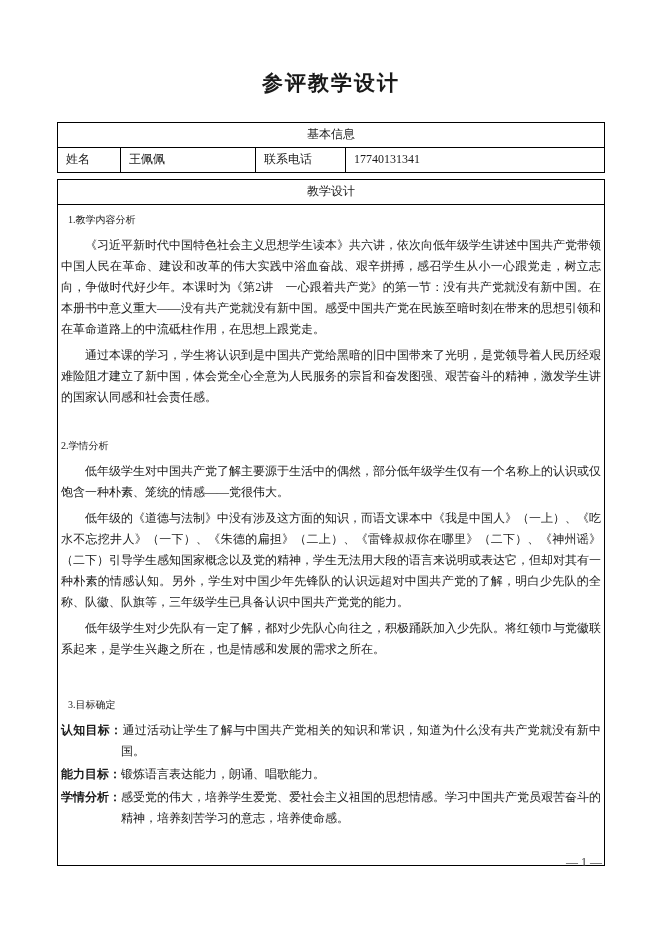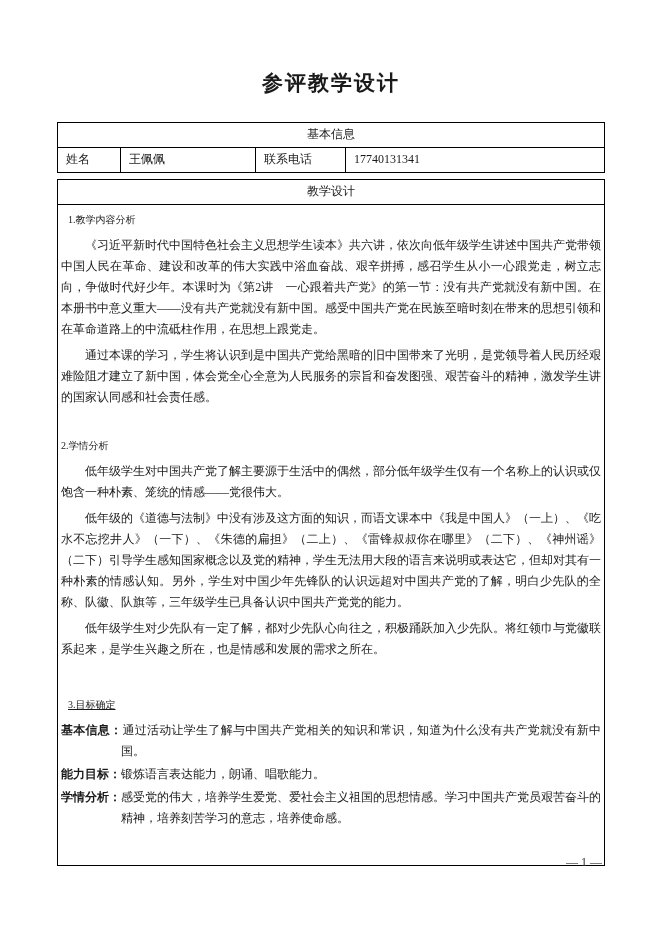--- a/index.html
+++ b/index.html
@@ -46,21 +46,21 @@
     padding: 4px 3px 36px 3px;
   }
   .sec-heading {
     margin: 0;
     font-size: 10px;
     line-height: 21px;
     font-weight: 400;
   }
   .sec-pad { padding-left: 7px; }
   .gap-md { margin-top: 27px; }
-  .gap-lg { margin-top: 34px; text-decoration: underline; }
+  .gap-lg { margin-top: 34px; }
   .para {
     margin: 5px 0 0 0;
     font-size: 12px;
     line-height: 21px;
     text-indent: 2em;
     text-align: justify;
   }
   .goal {
     margin: 2px 0 0 0;
     font-size: 12px;
@@ -123,21 +123,21 @@
           <div class="sec-heading sec-pad">1.教学内容分析</div>
           <p class="para">《习近平新时代中国特色社会主义思想学生读本》共六讲，依次向低年级学生讲述中国共产党带领中国人民在革命、建设和改革的伟大实践中浴血奋战、艰辛拼搏，感召学生从小一心跟党走，树立志向，争做时代好少年。本课时为《第2讲　一心跟着共产党》的第一节：没有共产党就没有新中国。在本册书中意义重大——没有共产党就没有新中国。感受中国共产党在民族至暗时刻在带来的思想引领和在革命道路上的中流砥柱作用，在思想上跟党走。</p>
           <p class="para">通过本课的学习，学生将认识到是中国共产党给黑暗的旧中国带来了光明，是党领导着人民历经艰难险阻才建立了新中国，体会党全心全意为人民服务的宗旨和奋发图强、艰苦奋斗的精神，激发学生讲的国家认同感和社会责任感。</p>
 
           <div class="sec-heading gap-md">2.学情分析</div>
           <p class="para">低年级学生对中国共产党了解主要源于生活中的偶然，部分低年级学生仅有一个名称上的认识或仅饱含一种朴素、笼统的情感——党很伟大。</p>
           <p class="para">低年级的《道德与法制》中没有涉及这方面的知识，而语文课本中《我是中国人》（一上）、《吃水不忘挖井人》（一下）、《朱德的扁担》（二上）、《雷锋叔叔你在哪里》（二下）、《神州谣》（二下）引导学生感知国家概念以及党的精神，学生无法用大段的语言来说明或表达它，但却对其有一种朴素的情感认知。另外，学生对中国少年先锋队的认识远超对中国共产党的了解，明白少先队的全称、队徽、队旗等，三年级学生已具备认识中国共产党党的能力。</p>
           <p class="para">低年级学生对少先队有一定了解，都对少先队心向往之，积极踊跃加入少先队。将红领巾与党徽联系起来，是学生兴趣之所在，也是情感和发展的需求之所在。</p>
 
           <div class="sec-heading sec-pad gap-lg">3.目标确定</div>
-          <p class="goal goal-first"><span class="goal-label">基本信息：</span><span>通过活动让学生了解与中国共产党相关的知识和常识，知道为什么没有共产党就没有新中国。</span></p>
+          <p class="goal goal-first"><span class="goal-label">认知目标：</span><span>通过活动让学生了解与中国共产党相关的知识和常识，知道为什么没有共产党就没有新中国。</span></p>
           <p class="goal"><span class="goal-label">能力目标：</span><span>锻炼语言表达能力，朗诵、唱歌能力。</span></p>
           <p class="goal"><span class="goal-label">学情分析：</span><span>感受党的伟大，培养学生爱党、爱社会主义祖国的思想情感。学习中国共产党员艰苦奋斗的精神，培养刻苦学习的意志，培养使命感。</span></p>
 
         </td>
       </tr>
     </tbody>
   </table>
 
   <div class="page-num">— 1 —</div>
 

